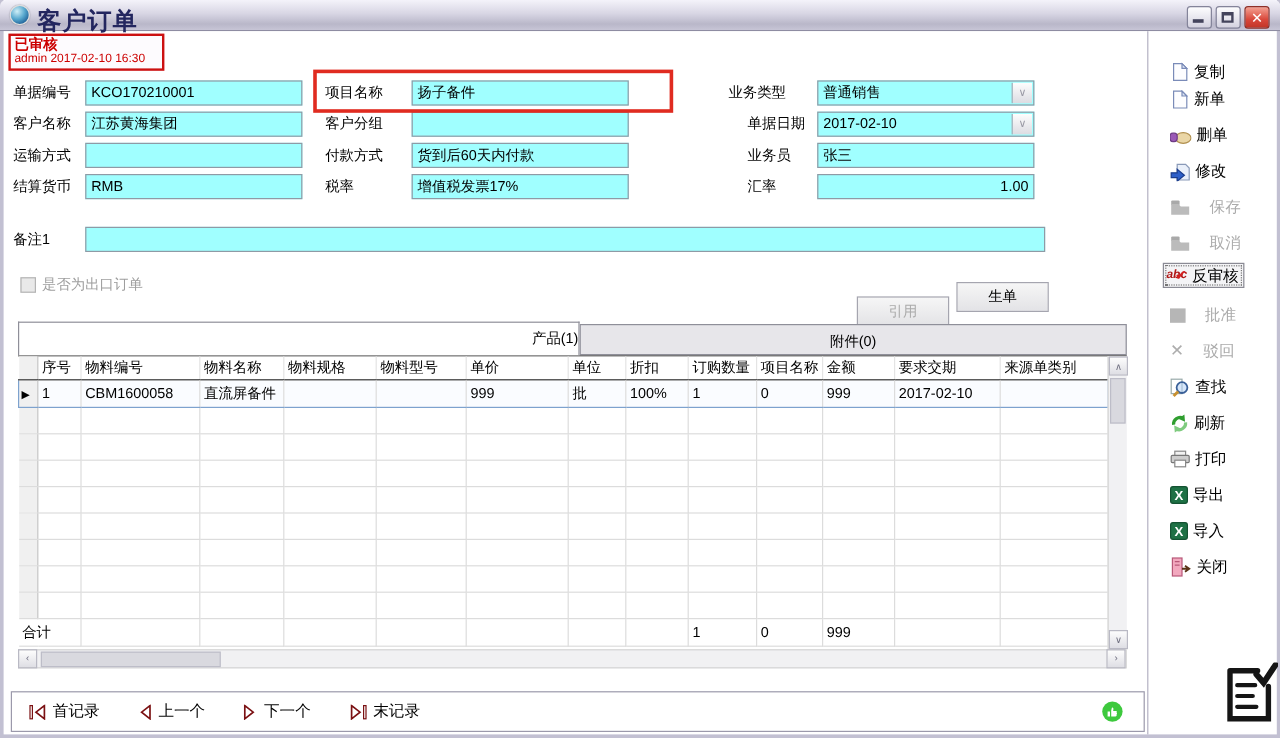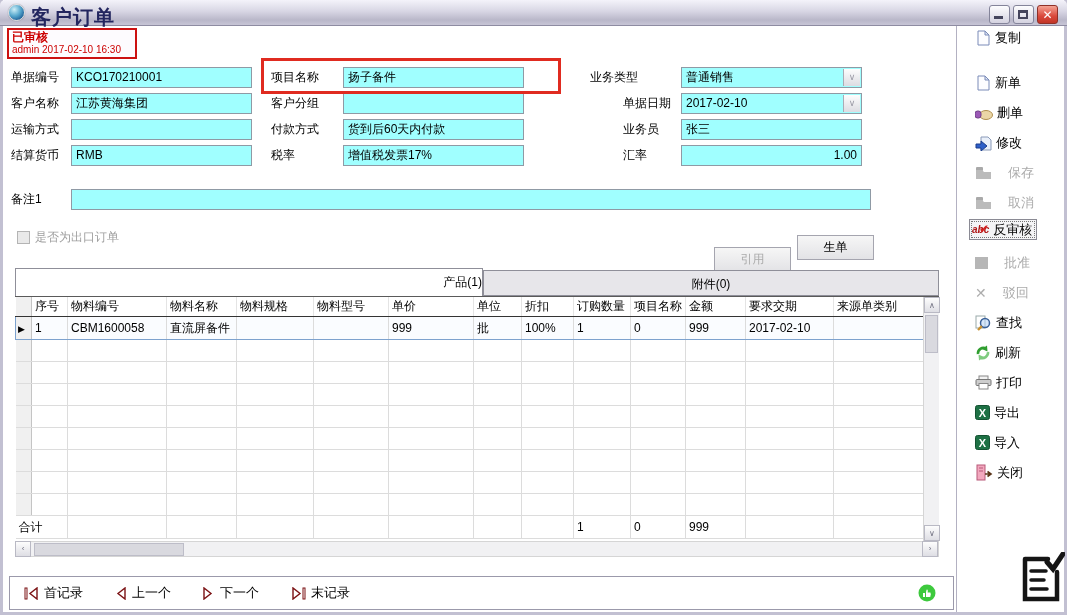--- a/index.html
+++ b/index.html
@@ -147,21 +147,21 @@
   <span class="flabel" style="left:268px;top:67px">项目名称</span>
   <span class="fvalue" style="left:340px;top:67px;width:181px">扬子备件</span>
   <span class="flabel" style="left:268px;top:93px">客户分组</span>
   <span class="fvalue" style="left:340px;top:93px;width:181px"></span>
   <span class="flabel" style="left:268px;top:119px">付款方式</span>
   <span class="fvalue" style="left:340px;top:119px;width:181px">货到后60天内付款</span>
   <span class="flabel" style="left:268px;top:145px">税率</span>
   <span class="fvalue" style="left:340px;top:145px;width:181px">增值税发票17%</span>
   <div class="red-hilite"></div>
 
-  <span class="flabel" style="left:587px;top:67px">业务类型</span>
+  <span class="flabel" style="left:604px;top:67px">业务类型</span>
   <span class="fvalue" style="left:678px;top:67px;width:181px"><span>普通销售</span><span class="ddarrow">∨</span></span>
   <span class="flabel" style="left:620px;top:93px">单据日期</span>
   <span class="fvalue" style="left:678px;top:93px;width:181px"><span>2017-02-10</span><span class="ddarrow">∨</span></span>
   <span class="flabel" style="left:620px;top:119px">业务员</span>
   <span class="fvalue" style="left:678px;top:119px;width:181px">张三</span>
   <span class="flabel" style="left:620px;top:145px">汇率</span>
   <span class="fvalue right" style="left:678px;top:145px;width:181px">1.00</span>
 
   <span class="flabel" style="left:8px;top:189px">备注1</span>
   <span class="fvalue" style="left:68px;top:189px;width:800px"></span>
@@ -417,21 +417,21 @@
       <span>末记录</span>
     </div>
     <svg class="thumb-ok" width="18" height="18">
       <circle cx="9" cy="9" r="8.5" fill="#3DC93D"></circle>
       <path d="M5 9h2v4H5zM8 13h3.5c1 0 1.4-.9.8-1.4.8-.3.8-1.4.1-1.7.6-.4.5-1.5-.4-1.5H9.6c.5-1.4.3-2.8-.6-2.8-.4 0-.5.3-.6.9L8 8z" fill="#FFF"></path>
     </svg>
   </div>
 
   <div class="vsep"></div>
 
-  <div class="side-item" style="top:27px">
+  <div class="side-item" style="top:49px">
     <svg width="16" height="16">
         <path d="M3 1h7l4 4v10H3z" fill="#FDFDFF" stroke="#7A8BB8"></path>
         <path d="M10 1v4h4z" fill="#DDE5F5" stroke="#7A8BB8"></path>
       </svg>
     <span>复制</span>
   </div>
   <div class="side-item" style="top:72px">
     <svg width="16" height="16">
         <path d="M3 1h7l4 4v10H3z" fill="#FDFDFF" stroke="#7A8BB8"></path>
         <path d="M10 1v4h4z" fill="#DDE5F5" stroke="#7A8BB8"></path>

